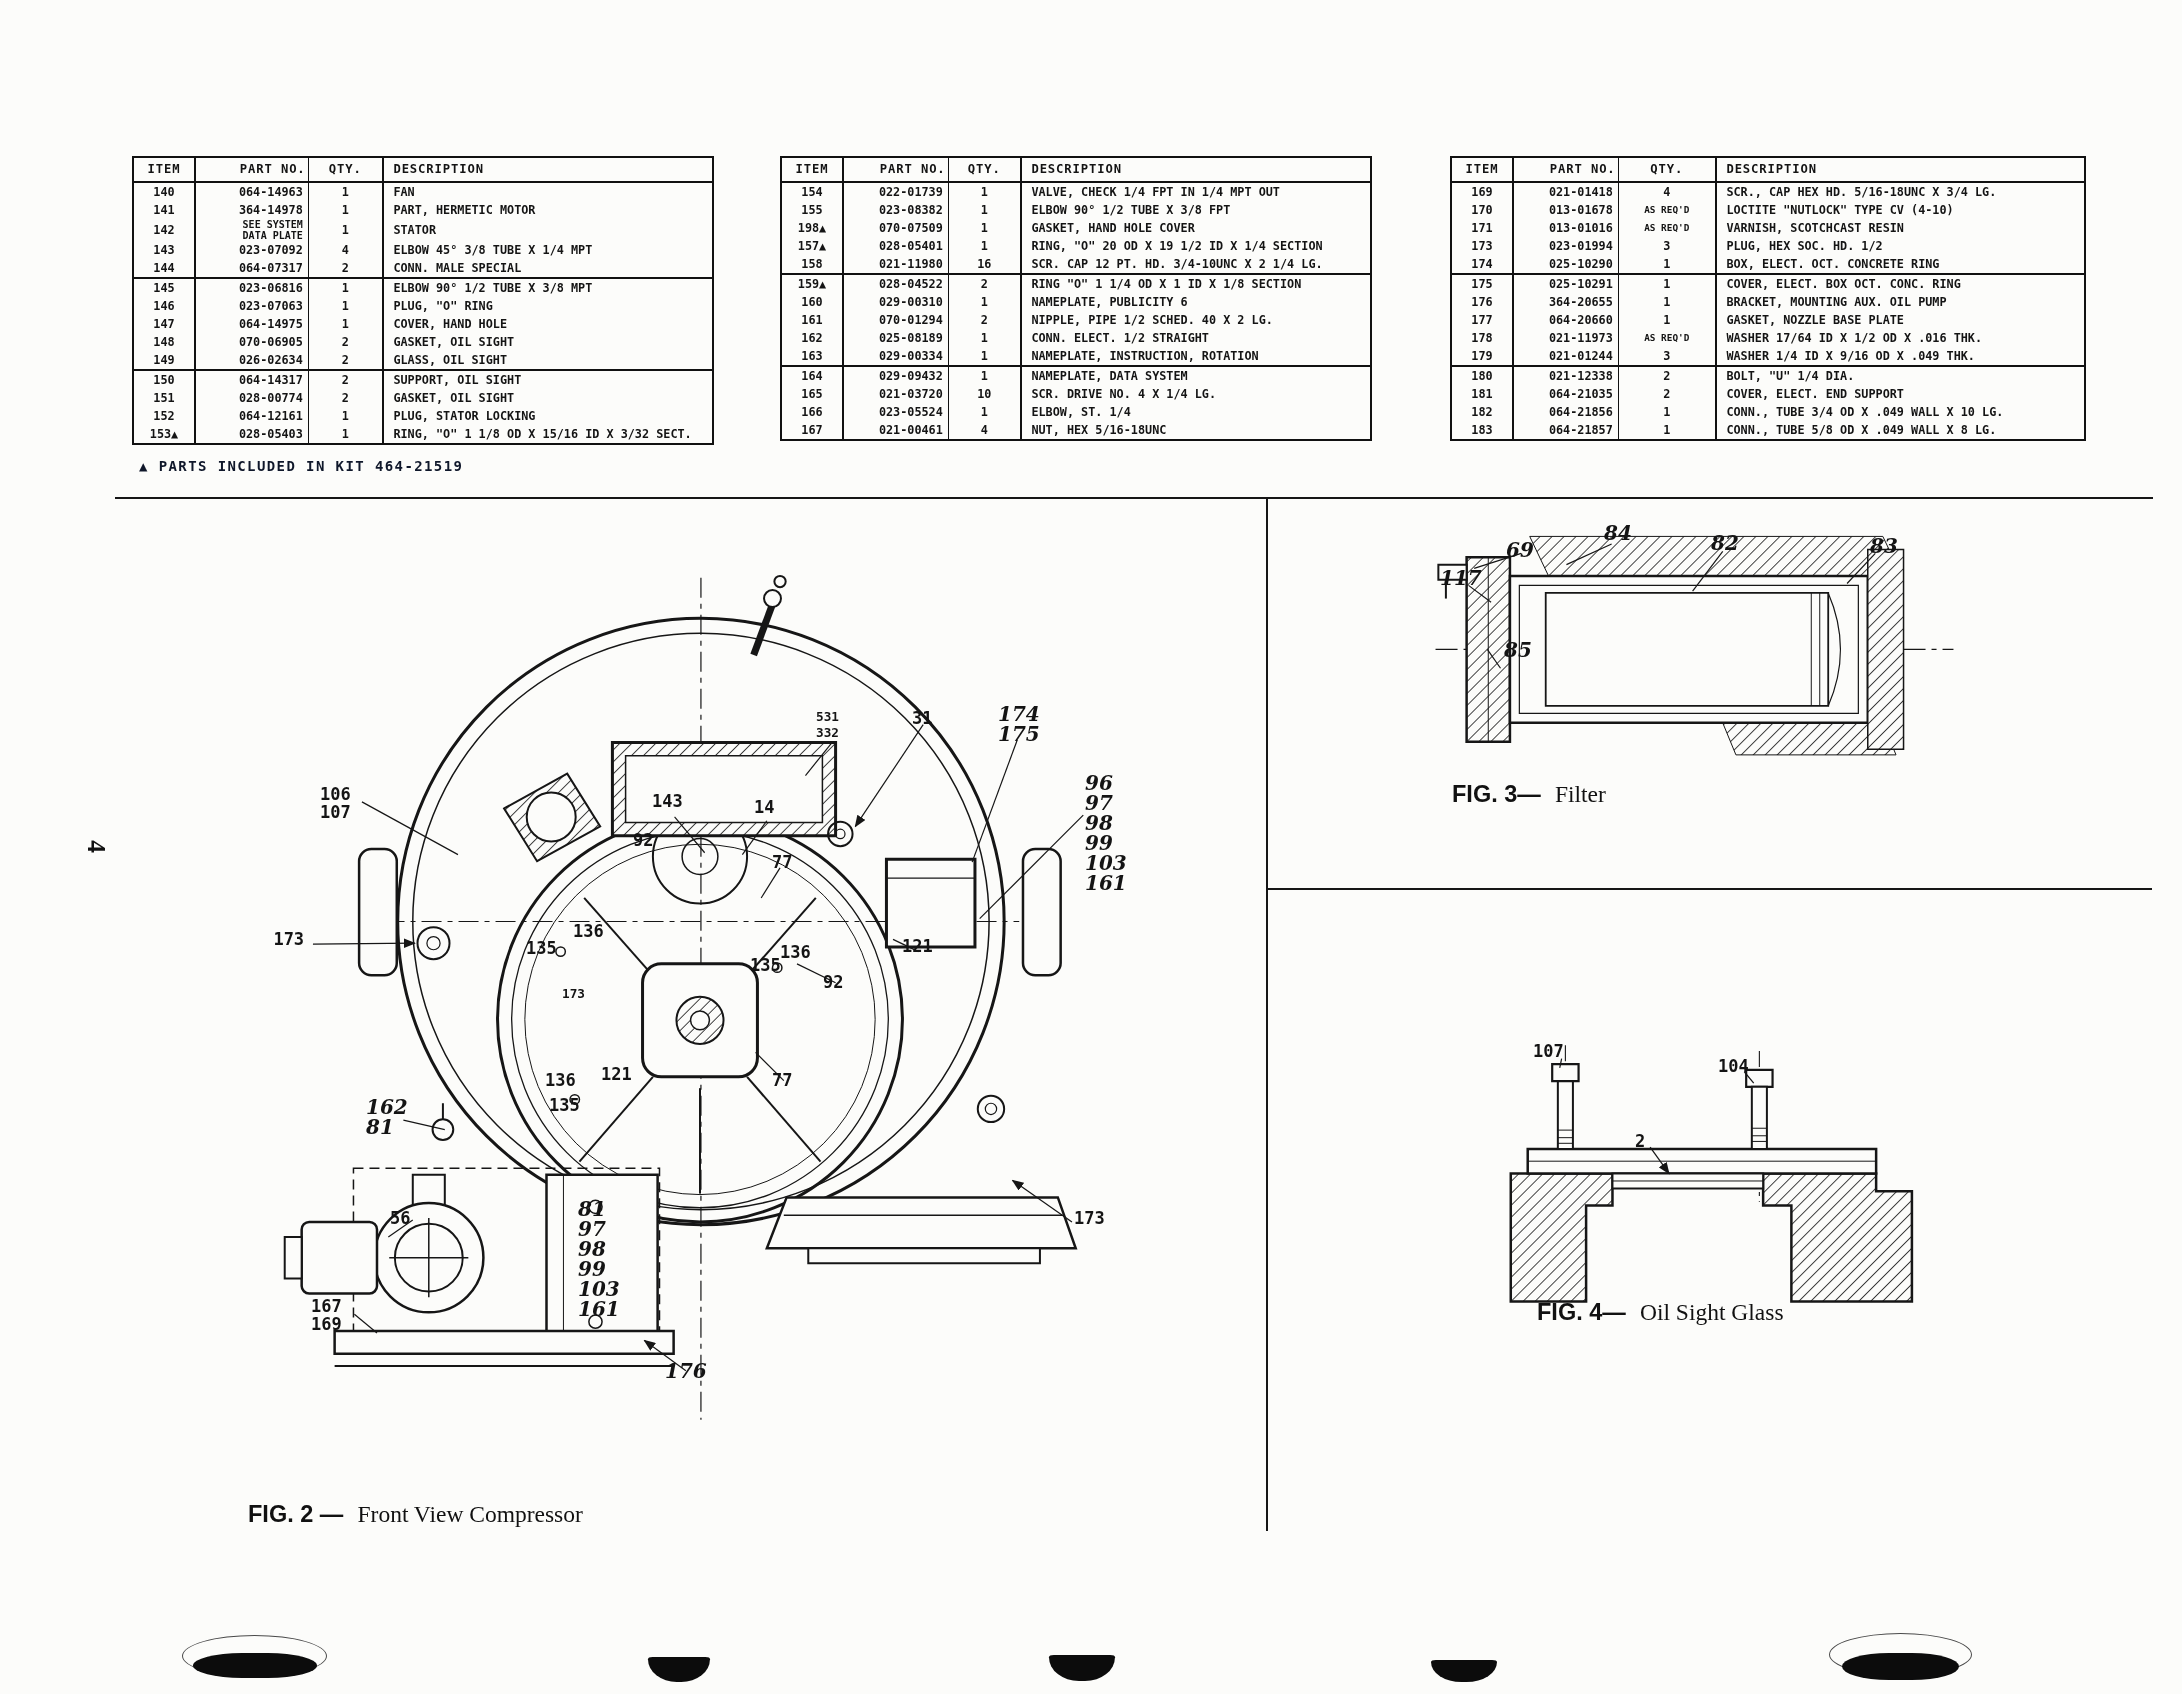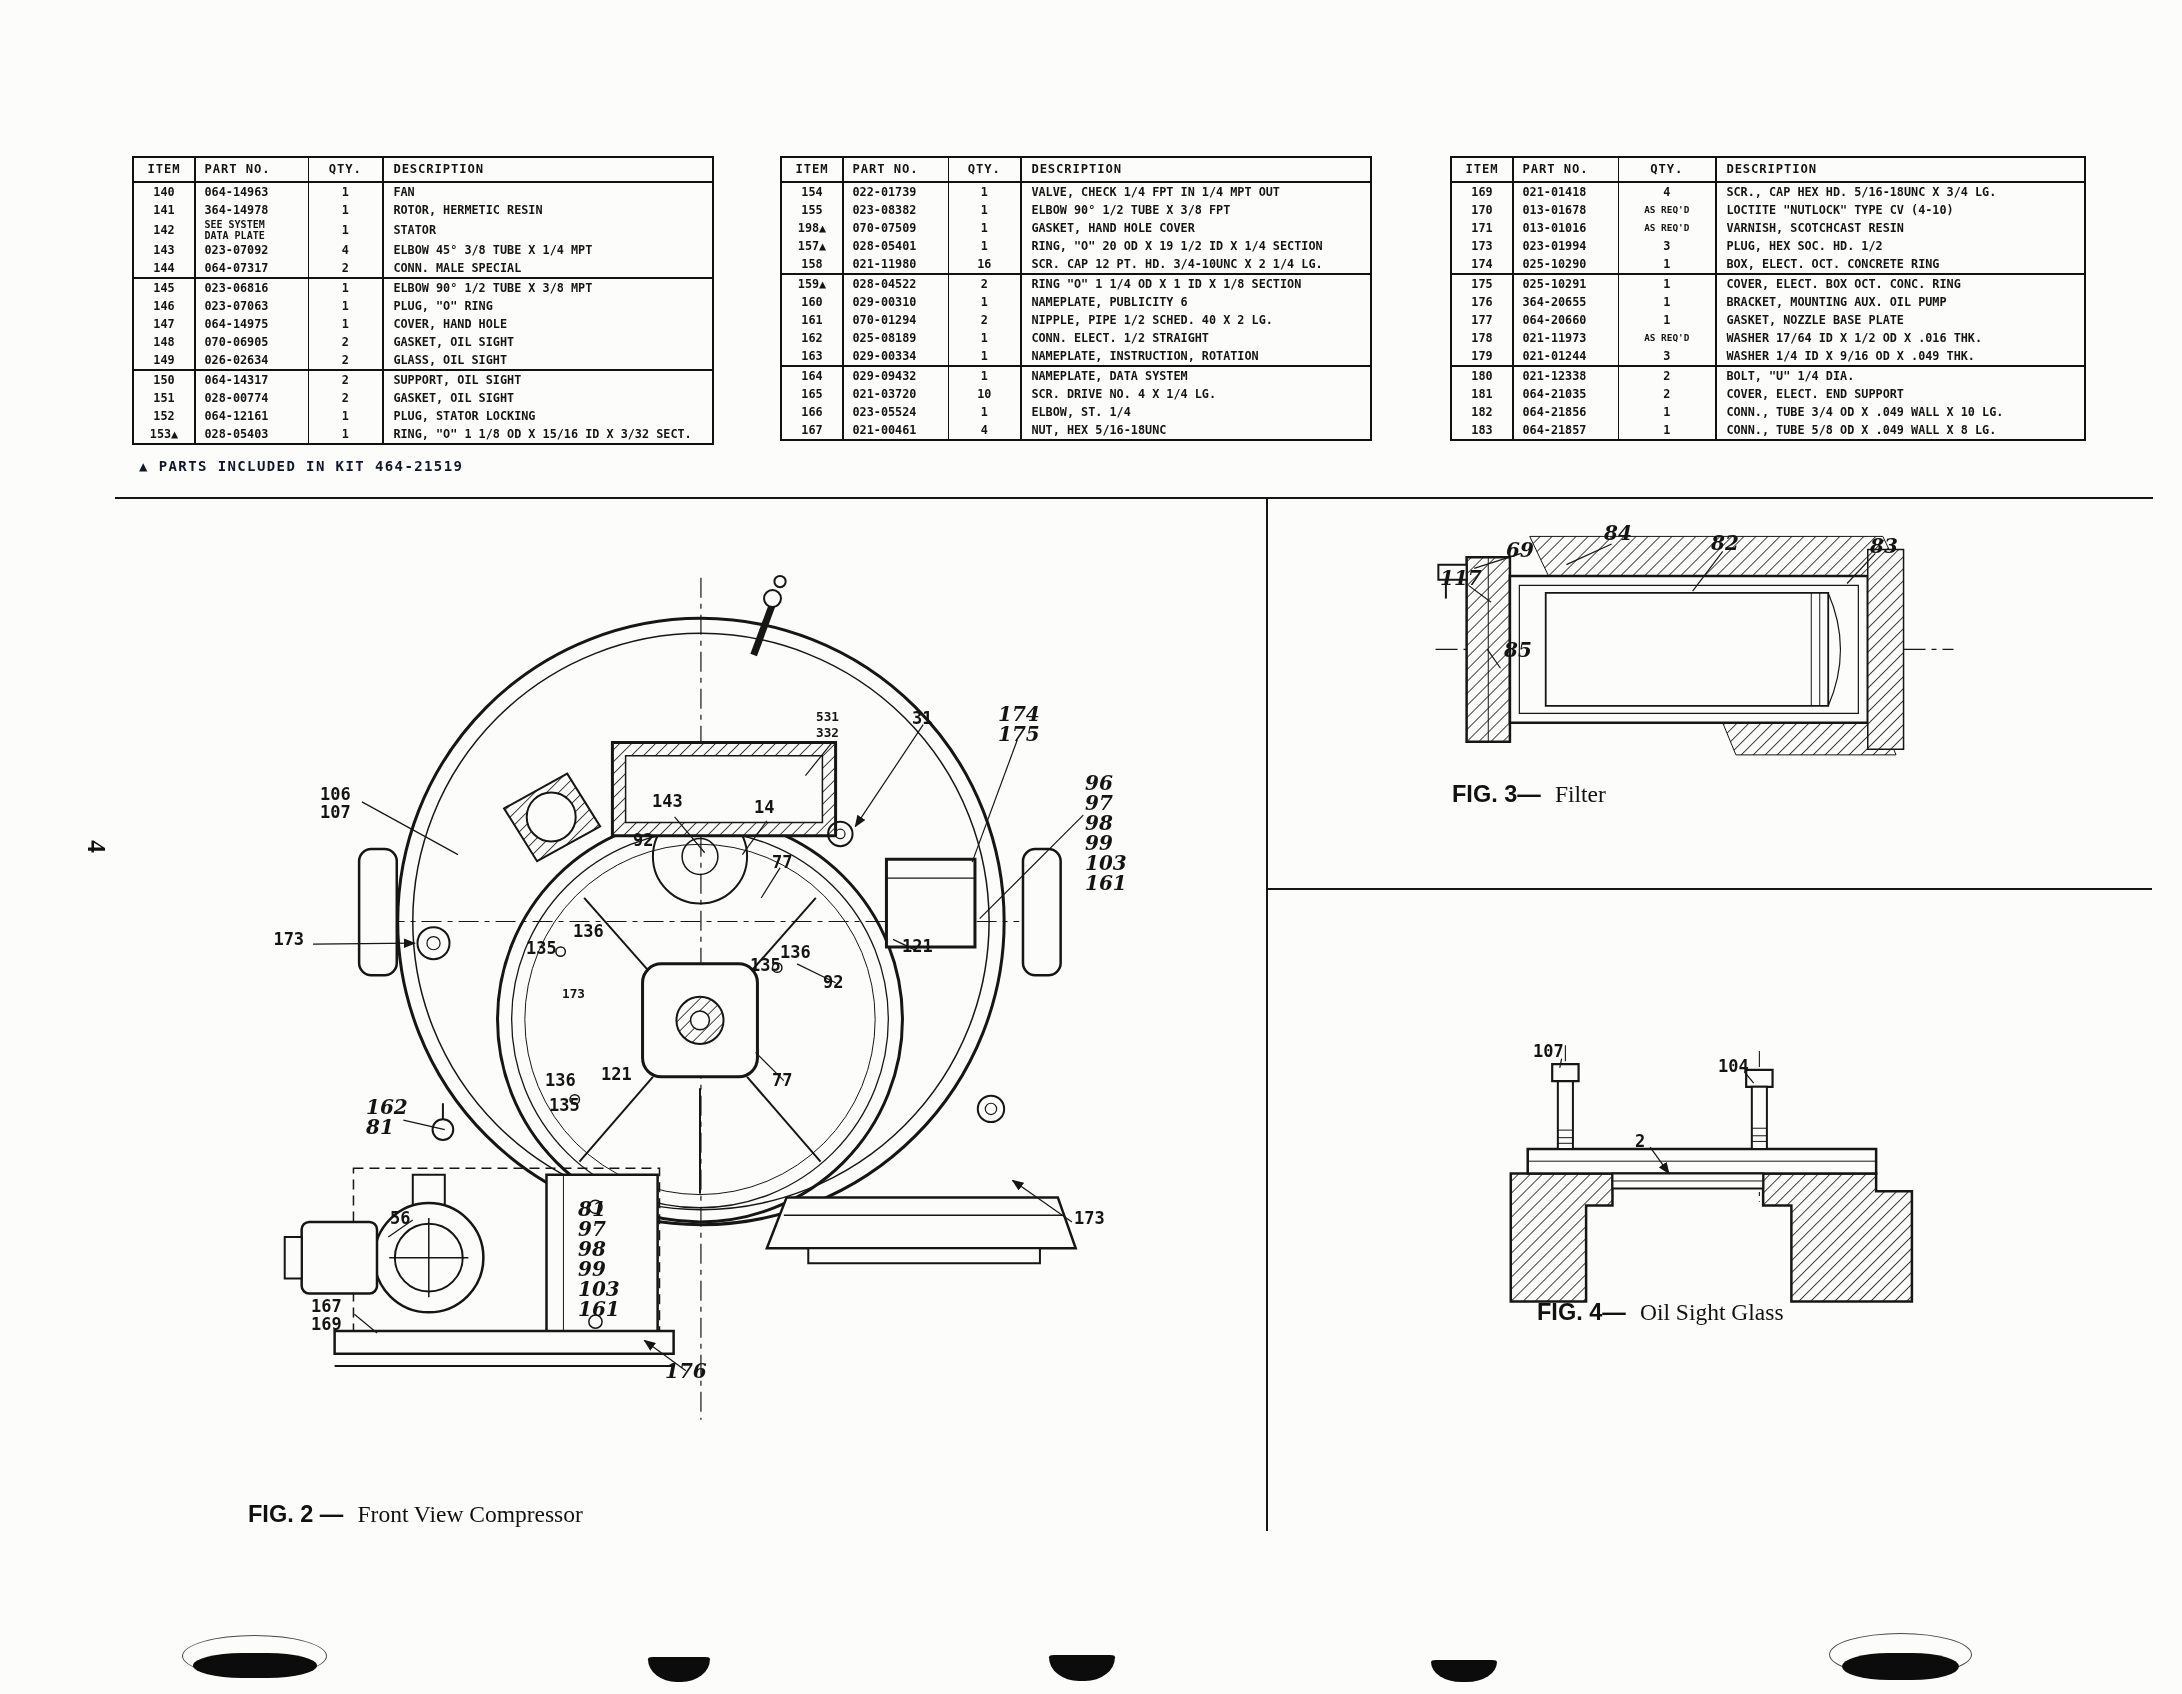--- a/index.html
+++ b/index.html
@@ -8,21 +8,21 @@
   .abs{position:absolute;}
 
   
   .ptable{position:absolute;border-radius:6px;}
   .ptable table{border-collapse:collapse;table-layout:fixed;width:100%;
        font-family:"DejaVu Sans Mono",monospace;font-size:11.8px;font-weight:bold;color:#141414;}
   .ptable table{border:2.8px solid #111;}
   .ptable th{border-bottom:2.8px solid #111;font-size:12.2px;letter-spacing:0.9px;height:22.6px;padding:0 1.9px;}
   .ptable td{height:18px;line-height:14px;padding:0 4.7px;overflow:hidden;white-space:pre-line;}
   .ptable .c-item{text-align:center;border-right:2.4px solid #111;}
-  .ptable .c-part{text-align:left;padding-left:8.5px;border-right:0.9px solid #111;margin-top:32px;}
+  .ptable .c-part{text-align:right;padding-left:8.5px;border-right:0.9px solid #111;margin-top:32px;}
   .ptable .c-qty{text-align:center;border-right:2.8px solid #111;}
   .ptable .c-desc{text-align:left;padding-left:9.4px;}
   .ptable tr.sep td{border-top:2.8px solid #111;}
   .ptable td.sm2{font-size:10px;line-height:11.3px;}
   .ptable td.smq{font-size:9.4px;letter-spacing:0;}
 
   .kitnote{position:absolute;left:139px;top:458px;font-size:14px;font-weight:bold;letter-spacing:1.4px;color:#0f172a;}
 
   .rule{position:absolute;background:#161616;}
 
@@ -74,21 +74,21 @@
           <tr>
             <td class="c-item">140</td>
             <td class="c-part">064-14963</td>
             <td class="c-qty">1</td>
             <td class="c-desc">FAN</td>
           </tr>
           <tr>
             <td class="c-item">141</td>
             <td class="c-part">364-14978</td>
             <td class="c-qty">1</td>
-            <td class="c-desc">ROTOR, HERMETIC RESIN</td>
+            <td class="c-desc">PART, HERMETIC MOTOR</td>
           </tr>
           <tr>
             <td class="c-item">142</td>
             <td class="c-part sm2">SEE SYSTEM
 DATA PLATE</td>
             <td class="c-qty">1</td>
             <td class="c-desc">STATOR</td>
           </tr>
           <tr>
             <td class="c-item">143</td>

